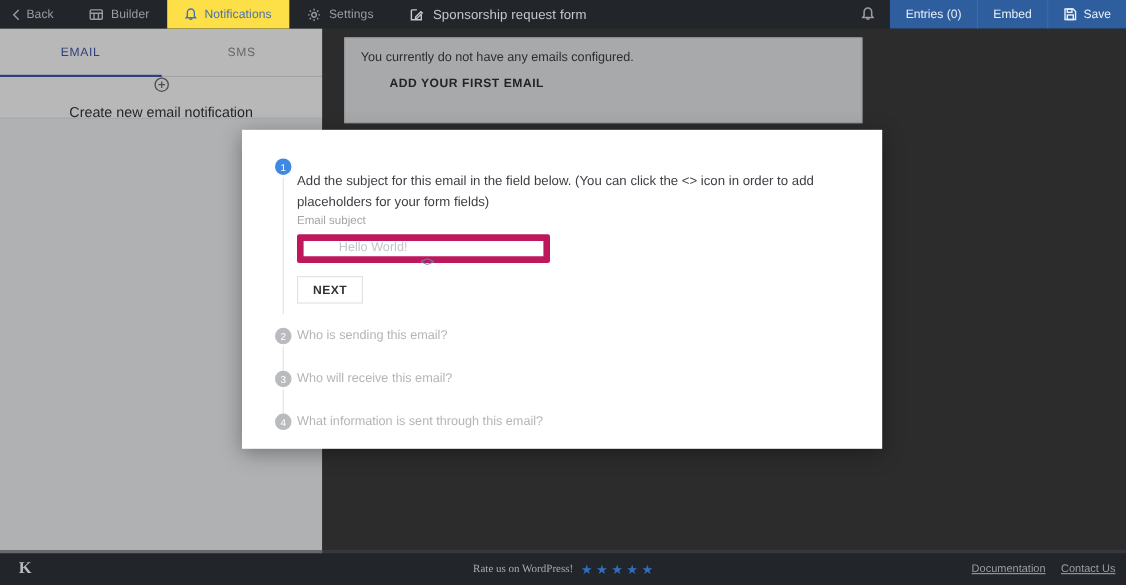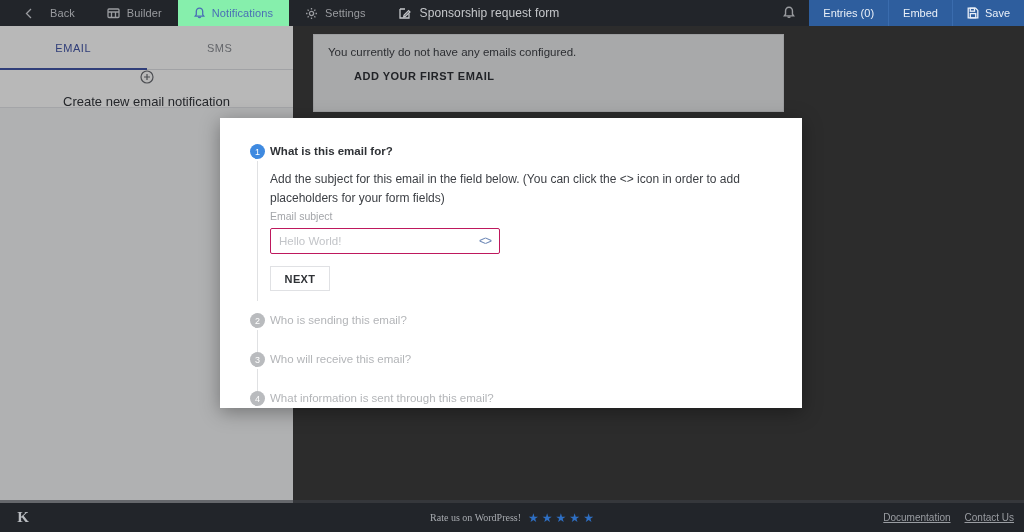--- a/index.html
+++ b/index.html
@@ -16,22 +16,22 @@
     position: absolute; top: 0; left: 0; width: 1024px; height: 26px;
     background: #22252a; display: flex; align-items: stretch;
     z-index: 5;
   }
   .tb-item {
     display: flex; align-items: center; gap: 7px;
     padding: 0 16px; height: 26px;
     color: #9a9ca0; font-size: 11px; letter-spacing: .1px;
     white-space: nowrap;
   }
-  .tb-back { padding-left: 24px; gap: 17px; text-align: right; }
-  .tb-item.active { background: #86efac; color: #4a6fb5; }
+  .tb-back { padding-left: 10px; gap: 5px; text-align: right; }
+  .tb-item.active { background: #fde047; color: #4a6fb5; }
   .tb-item.active .ic svg { stroke: #4a6fb5; }
   .ic { display: inline-flex; align-items: center; justify-content: center; }
   .ic svg { display: block; fill: none; stroke: #9a9ca0; stroke-width: 1.3; }
   .tb-spacer { flex: 1 1 auto; }
   .tb-title { color: #c6c8cb; font-size: 12px; gap: 9px; }
   .tb-title .ic svg { stroke: #c6c8cb; }
   .tb-bell { padding: 0 14px; }
   .tb-right { display: flex; align-items: stretch; background: #2e5e9e; }
   .tb-btn {
     display: flex; align-items: center; gap: 6px;
@@ -105,22 +105,22 @@
   .step-title.inactive { font-weight: normal; color: #b3b5b8; }
   .step-line {
     position: absolute; left: 37px; top: 17px; bottom: -10px;
     width: 1px; border-left: 1px solid #e0e1e3;
   }
   .step-body { padding-top: 11px; padding-right: 30px; }
   .step-desc { font-size: 12px; color: #3c3f44; line-height: 19px; max-width: 490px; }
   .field-label { font-size: 10.5px; color: #a3a5a9; margin-top: 2px; }
   .input-wrap {
     margin-top: 6px; width: 230px; height: 26px;
-    border: 1px solid #be185d; border-radius: 2px; background: #fff;
-    display: flex; align-items: center; padding: 0 8px;
+    border: 6px solid #be185d; border-radius: 2px; background: #fff;
+    display: flex; align-items: center; padding: 0 8px; flex-direction: column;
   }
   .input-wrap input {
     flex: 1 1 auto; border: none; outline: none; background: transparent;
     font-family: "Liberation Sans", sans-serif; font-size: 11.5px; color: #33363b;
   }
   .input-wrap input::placeholder { color: #c2c4c8; }
   .code-ic { color: #6b86b5; font-size: 12px; letter-spacing: -1px; padding-left: 6px; }
   .next-btn {
     margin-top: 12px; width: 60px; height: 25px;
     border: 1px solid #e0e1e4; background: #fff;
@@ -275,21 +275,20 @@
     </div>
   </div>
 
   <div class="overlay"></div>
 
   <div class="modal">
 
     <div class="step">
       <div class="step-line"></div>
       <div class="step-badge">1</div>
-      <div class="step-title">What is this email for?</div>
 
       <div class="step-body">
         <div class="step-desc">Add the subject for this email in the field below. (You can click the &lt;&gt; icon in order to add placeholders for your form fields)</div>
         <div class="field-label">Email subject</div>
 
         <div class="input-wrap">
           <input type="text" placeholder="Hello World!" style="">
           <span class="code-ic">&lt;&gt;</span>
         </div>
 

